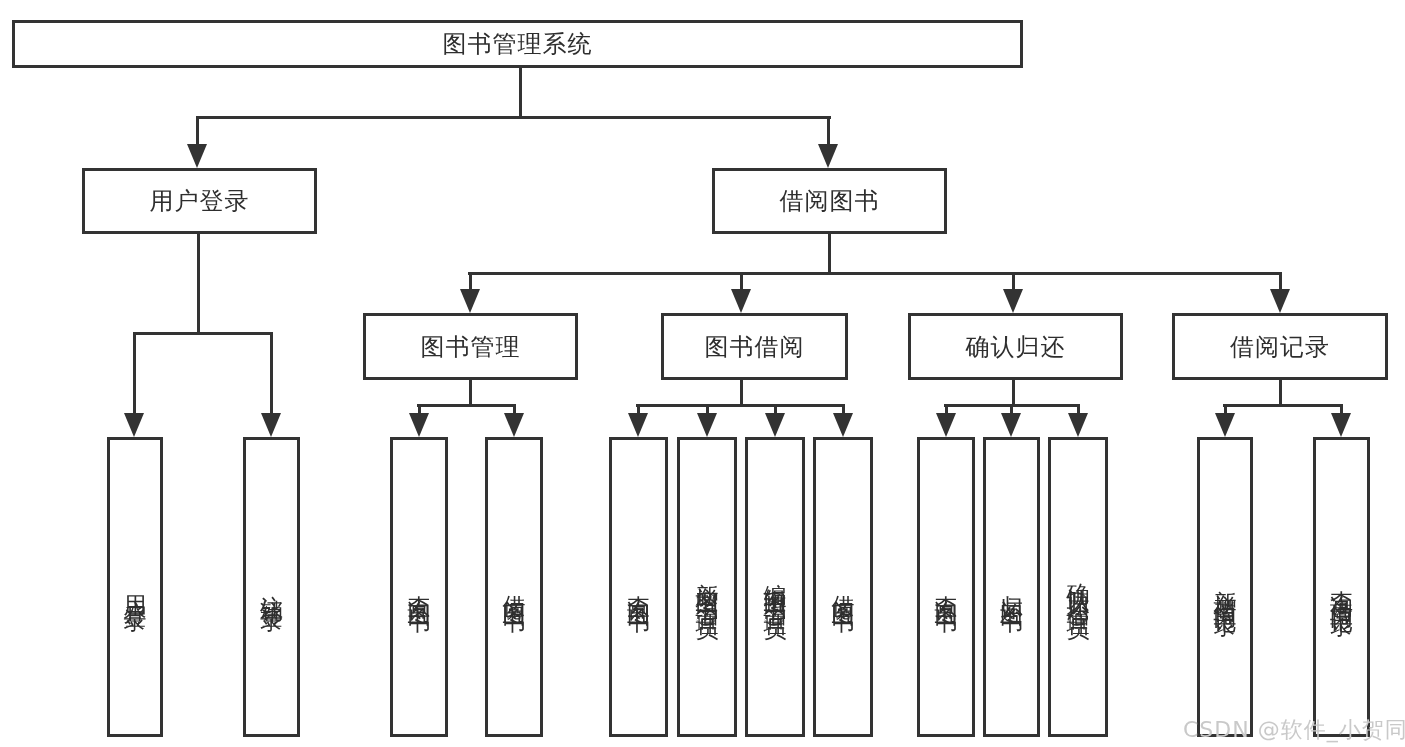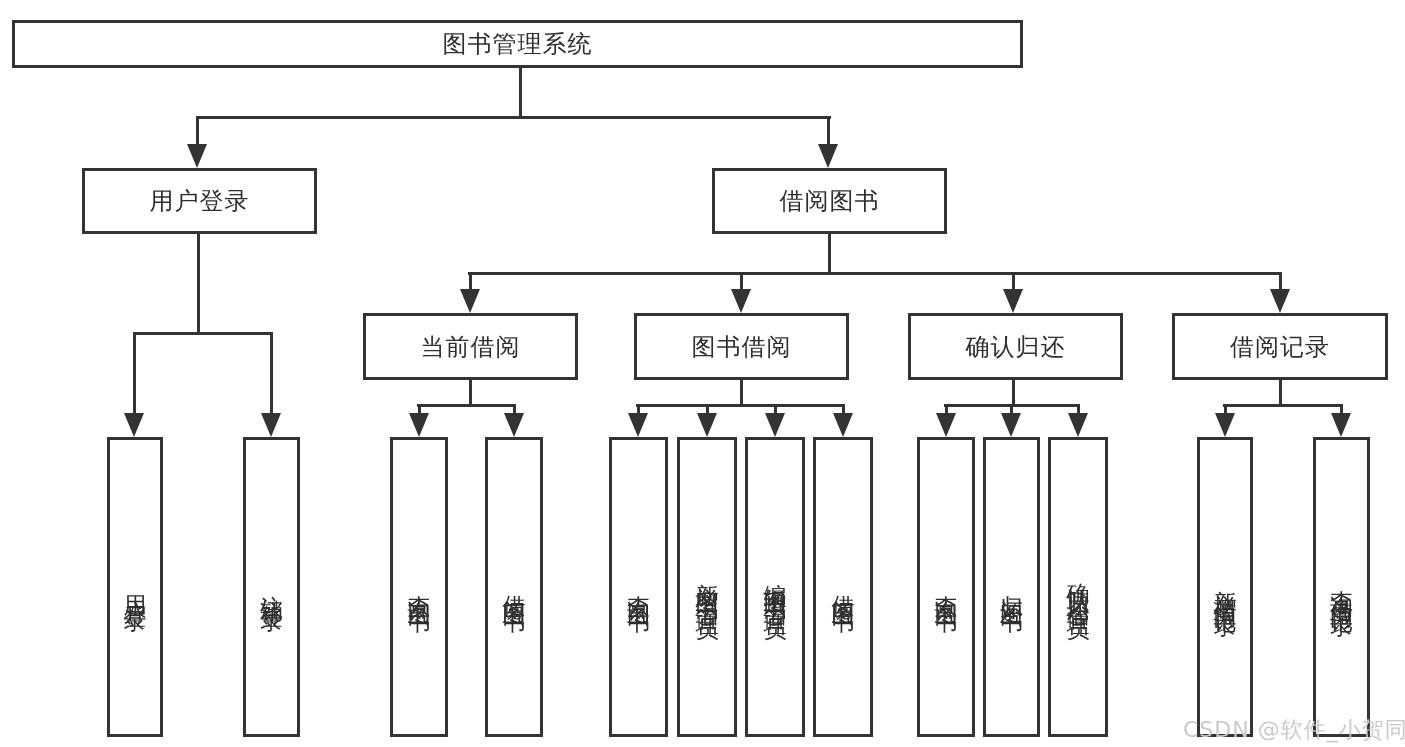--- a/index.html
+++ b/index.html
@@ -93,23 +93,23 @@
   <div class="vline" style="left:469px;top:272px;height:19px;"></div>
   <div class="arrow" style="left:460px;top:289px;"></div>
   <div class="vline" style="left:740px;top:272px;height:19px;"></div>
   <div class="arrow" style="left:731px;top:289px;"></div>
   <div class="vline" style="left:1012px;top:272px;height:19px;"></div>
   <div class="arrow" style="left:1003px;top:289px;"></div>
   <div class="vline" style="left:1279px;top:272px;height:19px;"></div>
   <div class="arrow" style="left:1270px;top:289px;"></div>
 
   <div class="box" style="left:363px;top:313px;width:215px;height:67px;">
-    <span>当前借阅</span>
+    <span>图书管理</span>
   </div>
-  <div class="box" style="left:634px;top:313px;width:215px;height:67px;">
+  <div class="box" style="left:661px;top:313px;width:187px;height:67px;">
     <span>图书借阅</span>
   </div>
   <div class="box" style="left:908px;top:313px;width:215px;height:67px;">
     <span>确认归还</span>
   </div>
   <div class="box" style="left:1172px;top:313px;width:216px;height:67px;text-align:right;">
     <span>借阅记录</span>
   </div>
 
   <div class="vline" style="left:469px;top:380px;height:27px;"></div>

